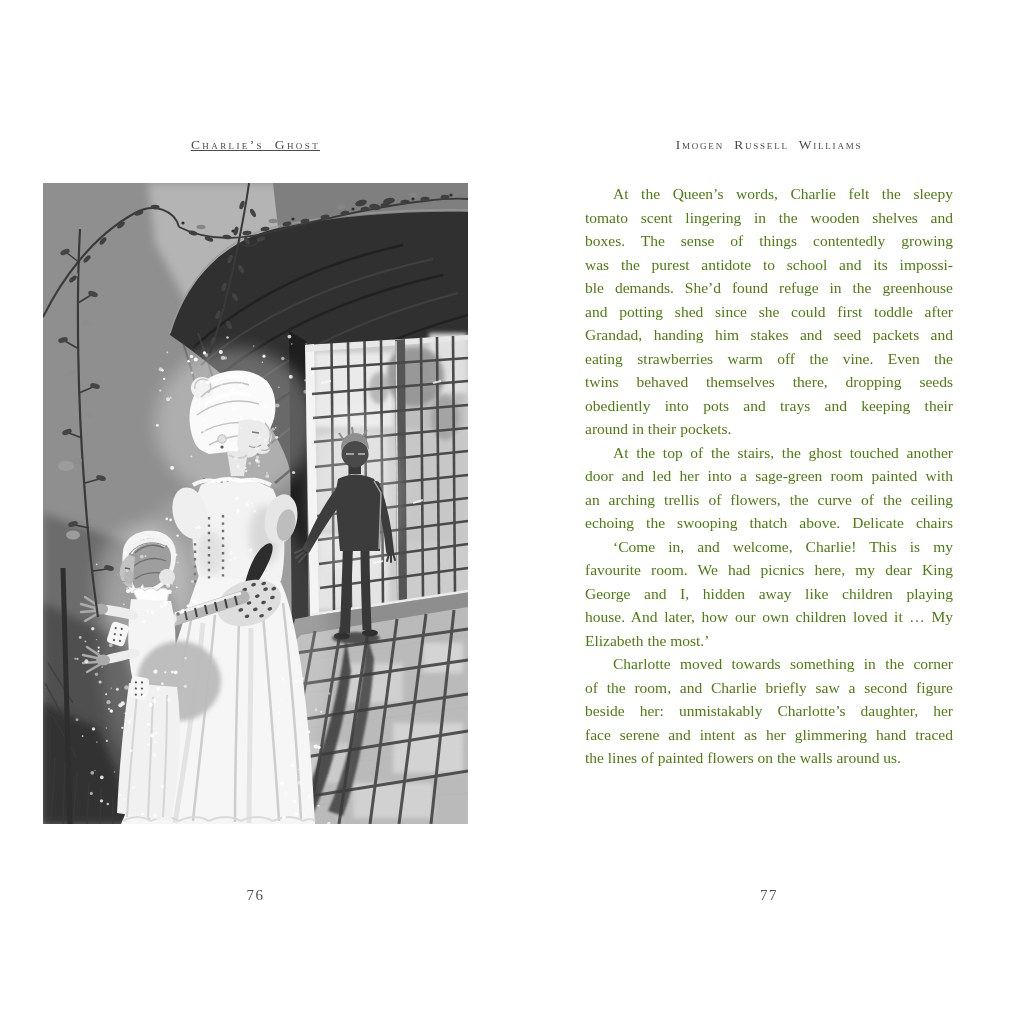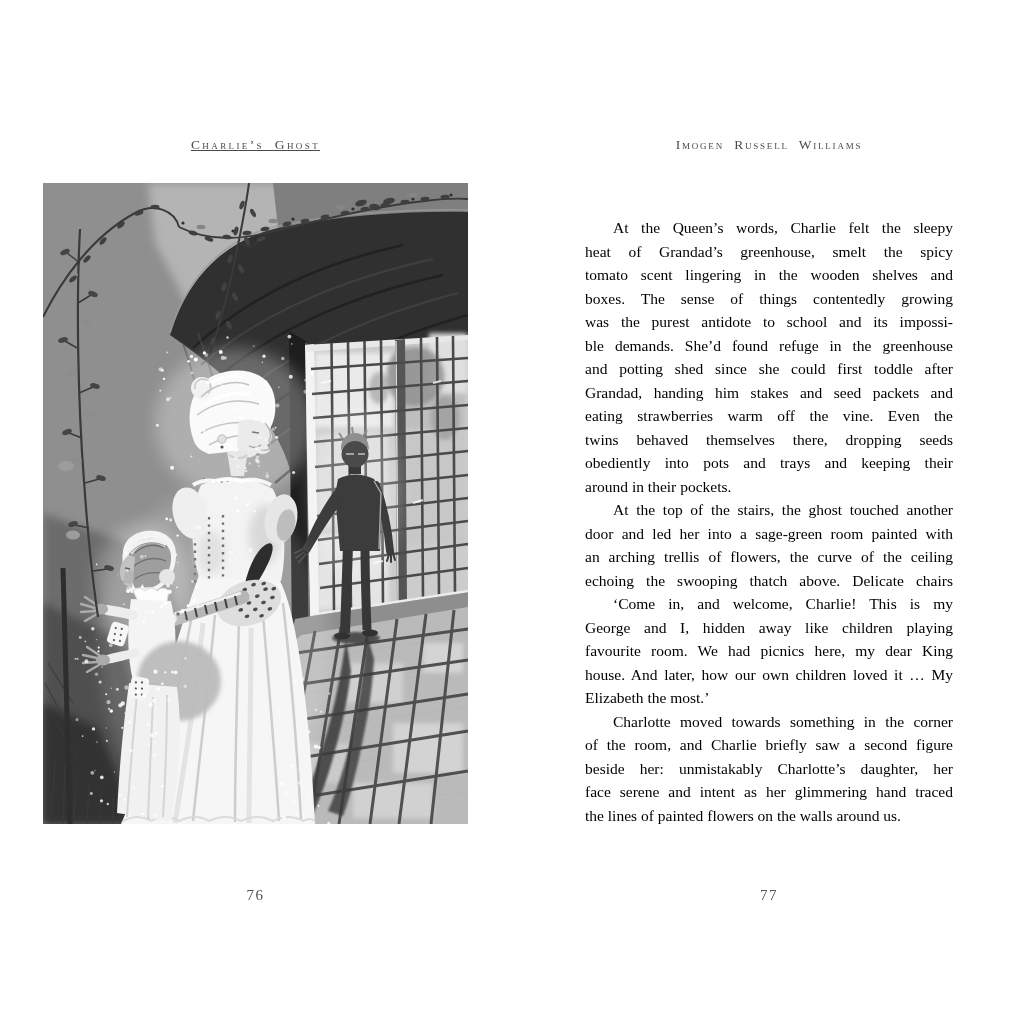--- a/index.html
+++ b/index.html
@@ -8,21 +8,21 @@
   .running-head{position:absolute;top:137px;font-variant:small-caps;color:#4a4a4a;
        text-align:center;font-size:13.5px;letter-spacing:1.8px;word-spacing:5px;}
   .running-head.left{left:43px;width:425px;letter-spacing:2.4px;text-decoration:underline;}
   .running-head.right{left:585px;width:368px;}
   .folio{position:absolute;top:856px;font-size:15px;color:#525252;letter-spacing:1.5px;text-align:center;margin-top:31px;}
   .folio.left{left:43px;width:425px;}
   .folio.right{left:585px;width:368px;}
   .illustration{position:absolute;left:43px;top:183px;width:425px;height:641px;margin:0;}
   .illustration svg{display:block;width:100%;height:100%;}
   .body-text{position:absolute;left:585px;top:182px;width:368px;
-       font-size:15.5px;line-height:23.5px;color:#000000;margin-top:34px;}
+       font-size:15.5px;line-height:23.5px;color:#4d7c0f;}
   .tline{text-align:justify;text-align-last:justify;height:23.5px;overflow:hidden;}
   .tline.first{text-indent:28px;}
   .tline.last{text-align-last:left;}
 </style>
 </head>
 <body>
 
 <div class="running-head left">Charlie’s Ghost</div>
 <div class="running-head right">Imogen Russell Williams</div>
 
@@ -689,38 +689,37 @@
         <circle cx="39.6" cy="553.1" r="0.87" opacity="0.79"></circle>
         <circle cx="34.5" cy="475.9" r="1.07" opacity="0.62"></circle>
         <circle cx="49.8" cy="445.8" r="1.69" opacity="0.80"></circle>
         <circle cx="43.4" cy="478.2" r="2.03" opacity="0.76"></circle>
       </g>
 </svg>
 </figure>
 
 <div class="body-text">
     <div class="tline first">At the Queen’s words, Charlie felt the sleepy</div>
-    <div class="tline">heat of Grandad’s greenhouse, smelt the spicy</div>
     <div class="tline">tomato scent lingering in the wooden shelves and</div>
     <div class="tline">boxes. The sense of things contentedly growing</div>
     <div class="tline">was the purest antidote to school and its impossi-</div>
     <div class="tline">ble demands. She’d found refuge in the greenhouse</div>
     <div class="tline">and potting shed since she could first toddle after</div>
     <div class="tline">Grandad, handing him stakes and seed packets and</div>
     <div class="tline">eating strawberries warm off the vine. Even the</div>
     <div class="tline">twins behaved themselves there, dropping seeds</div>
     <div class="tline">obediently into pots and trays and keeping their</div>
     <div class="tline last">around in their pockets.</div>
     <div class="tline first">At the top of the stairs, the ghost touched another</div>
     <div class="tline">door and led her into a sage-green room painted with</div>
     <div class="tline">an arching trellis of flowers, the curve of the ceiling</div>
     <div class="tline">echoing the swooping thatch above. Delicate chairs</div>
     <div class="tline first">‘Come in, and welcome, Charlie! This is my</div>
+    <div class="tline">favourite room. We had picnics here, my dear King</div>
     <div class="tline">George and I, hidden away like children playing</div>
-    <div class="tline">favourite room. We had picnics here, my dear King</div>
     <div class="tline">house. And later, how our own children loved it … My</div>
     <div class="tline last">Elizabeth the most.’</div>
     <div class="tline first">Charlotte moved towards something in the corner</div>
     <div class="tline">of the room, and Charlie briefly saw a second figure</div>
     <div class="tline">beside her: unmistakably Charlotte’s daughter, her</div>
     <div class="tline">face serene and intent as her glimmering hand traced</div>
     <div class="tline last">the lines of painted flowers on the walls around us.</div>
   </div>
 
 <div class="folio left">76</div>

